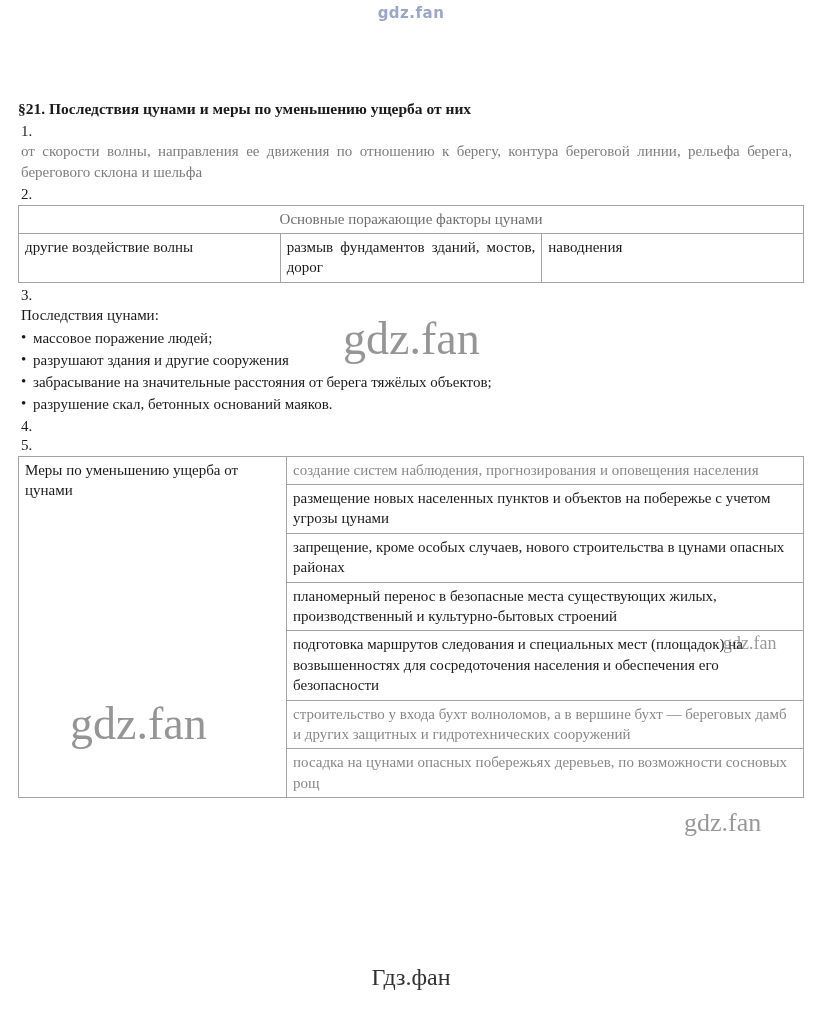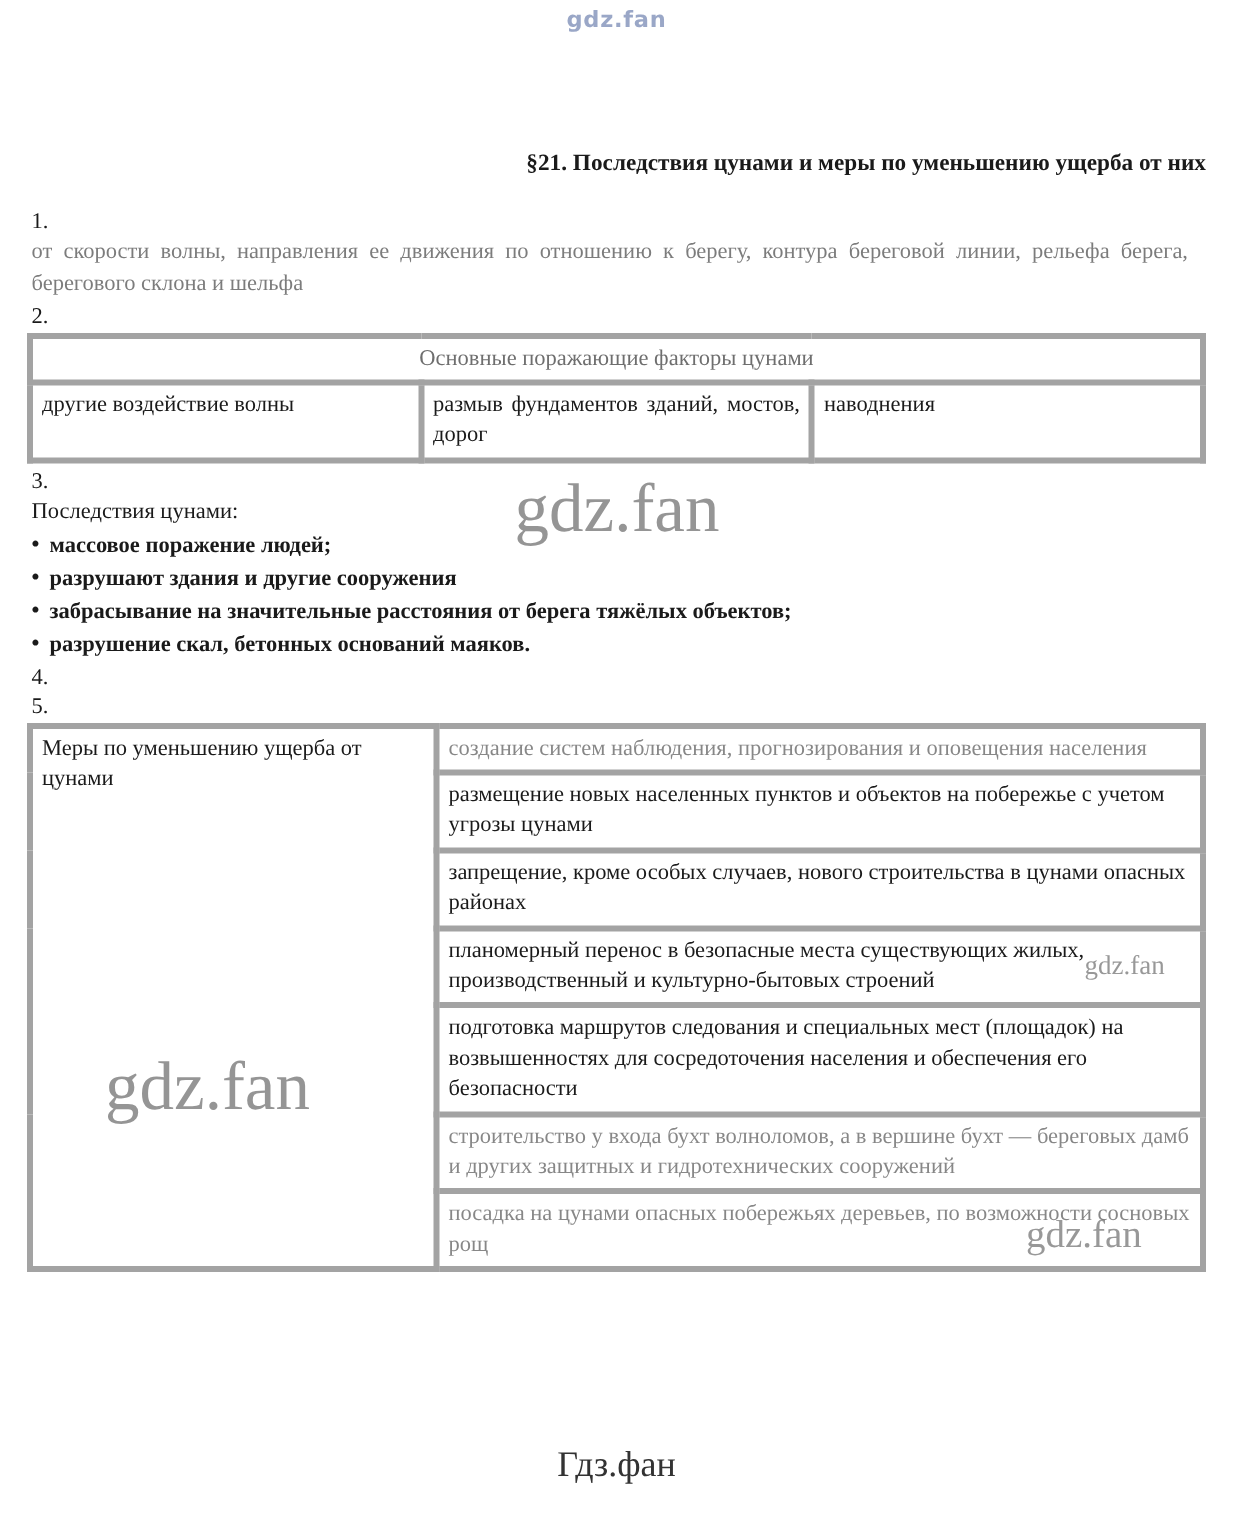--- a/index.html
+++ b/index.html
@@ -67,22 +67,22 @@
 
   .content {
     position: absolute;
     left: 18px;
     top: 100px;
     width: 786px;
   }
   h1.section-title {
     font-size: 15.5px;
     font-weight: bold;
-    text-align: right;
-    margin: 0 0 22px 0;
+    text-align: left;
+    margin: 0 0 5px 0;
     font-family: "Liberation Serif", serif;
   }
   .qnum {
     font-size: 15px;
     margin: 2px 0 1px 3px;
   }
   p.para {
     font-size: 15px;
     margin: 0 12px 2px 3px;
     line-height: 1.42;
@@ -96,36 +96,35 @@
     list-style: none;
     margin: 0 0 2px 3px;
     padding: 0;
   }
   ul.bullets li {
     font-size: 15px;
     line-height: 1.46;
     margin: 0;
     padding-left: 12px;
     position: relative;
-    font-weight: bold;
   }
   ul.bullets li::before {
     content: "\2022";
     position: absolute;
     left: 0;
     top: -1px;
   }
   table.doc-table {
     border-collapse: collapse;
     width: 786px;
     margin: 2px 0 4px 0;
     table-layout: fixed;
   }
   table.doc-table td, table.doc-table th {
-    border: 4px solid #a3a3a3;
+    border: 1px solid #a3a3a3;
     padding: 3px 6px 4px 6px;
     font-size: 15px;
     font-family: "Liberation Serif", serif;
     vertical-align: top;
     font-weight: normal;
     line-height: 1.36;
   }
   table.doc-table th.caption {
     text-align: center;
     font-weight: normal;

